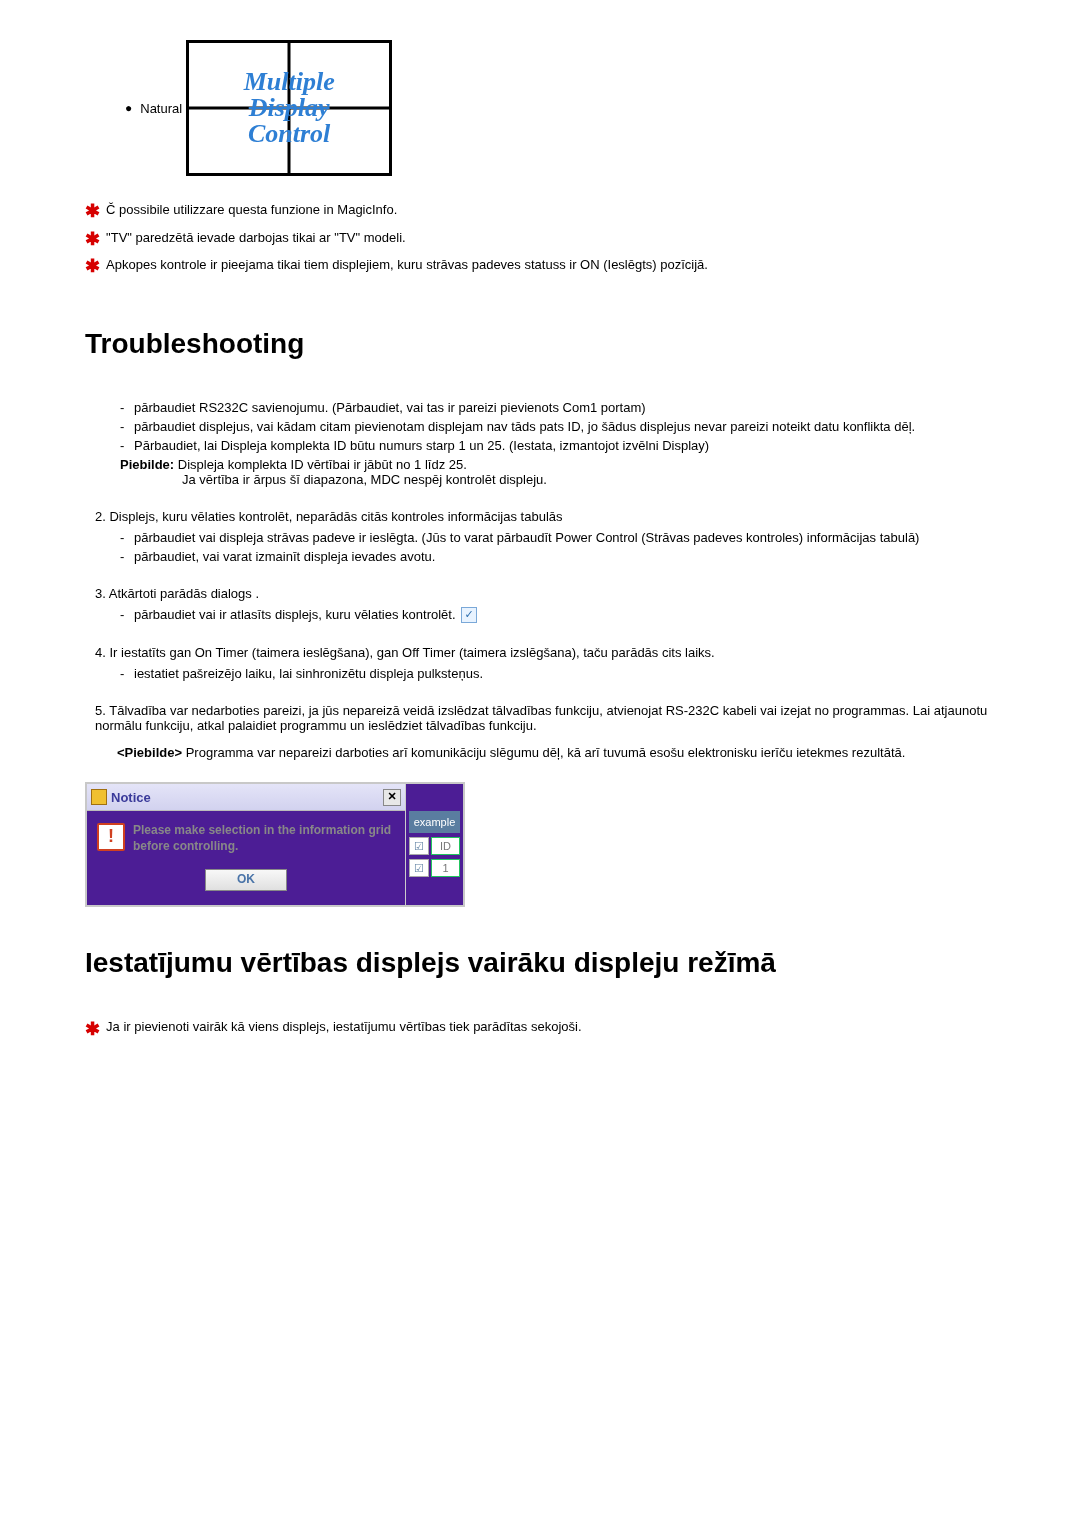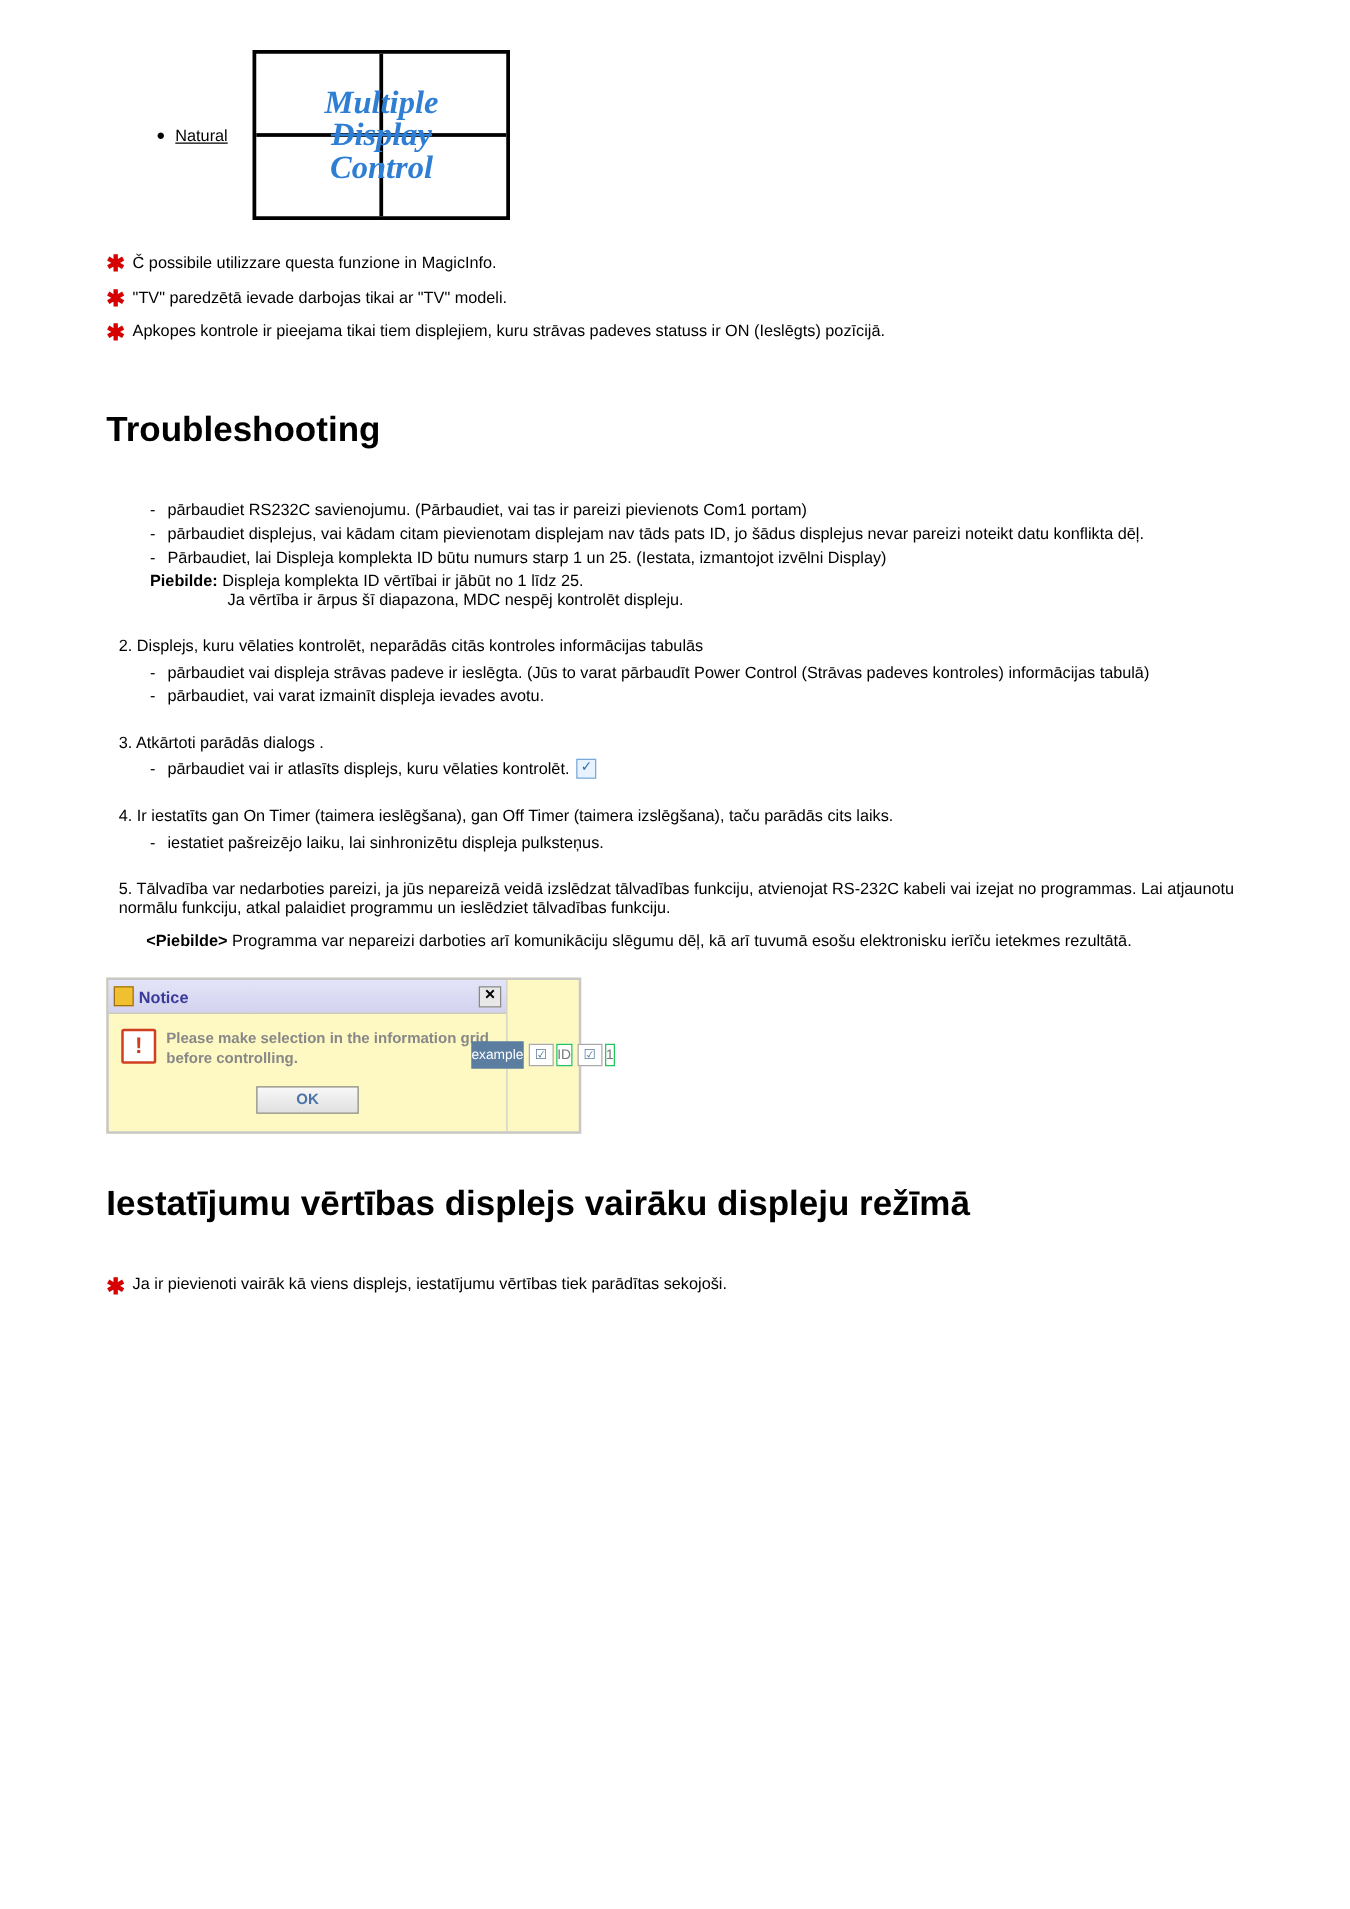--- a/index.html
+++ b/index.html
@@ -16,22 +16,21 @@
       display: flex;
       align-items: center;
       margin-left: 40px;
       margin-bottom: 25px;
     }
     .natural-bullet {
       margin-right: 8px;
       font-size: 12px;
     }
     .natural-text {
-      margin-right: 20px;
-      text-decoration: underline;
+      margin-right: 4px;
     }
     .mdc-logo {
       border: 3px solid #000;
       display: grid;
       grid-template-columns: 1fr 1fr;
       grid-template-rows: 1fr 1fr;
       width: 200px;
       height: 130px;
       position: relative;
       background: #fff;
@@ -138,21 +137,21 @@
       margin-left: 22px;
       margin-top: 12px;
     }
     
     .notice-outer {
       border: 2px solid #c8c8c8;
       width: 380px;
       margin-top: 20px;
       margin-left: 0;
       padding: 0;
-      background: #fef9c3;
+      background: #4c1d95;
       display: flex;
       box-sizing: border-box;
     }
     .notice-left {
       flex: 1;
       display: flex;
       flex-direction: column;
     }
     .notice-titlebar {
       background: linear-gradient(#e4e4f8, #d2d2ef);
@@ -225,21 +224,21 @@
       text-align: center;
       font-size: 12px;
       font-weight: bold;
       color: #4a74a8;
       line-height: 19px;
     }
     .notice-right {
       width: 58px;
       border-left: 1px solid #ccc;
       display: flex;
-      flex-direction: row;
+      flex-direction: column;
       justify-content: center;
       align-items: center;
       gap: 4px;
       padding: 4px 3px;
       box-sizing: border-box;
     }
     .example-box {
       background: #5a7da0;
       color: #fff;
       font-size: 11px;

